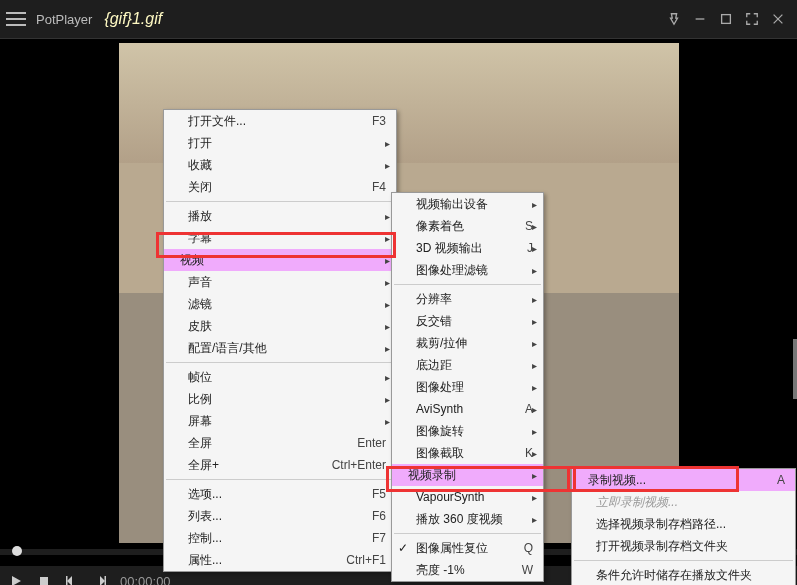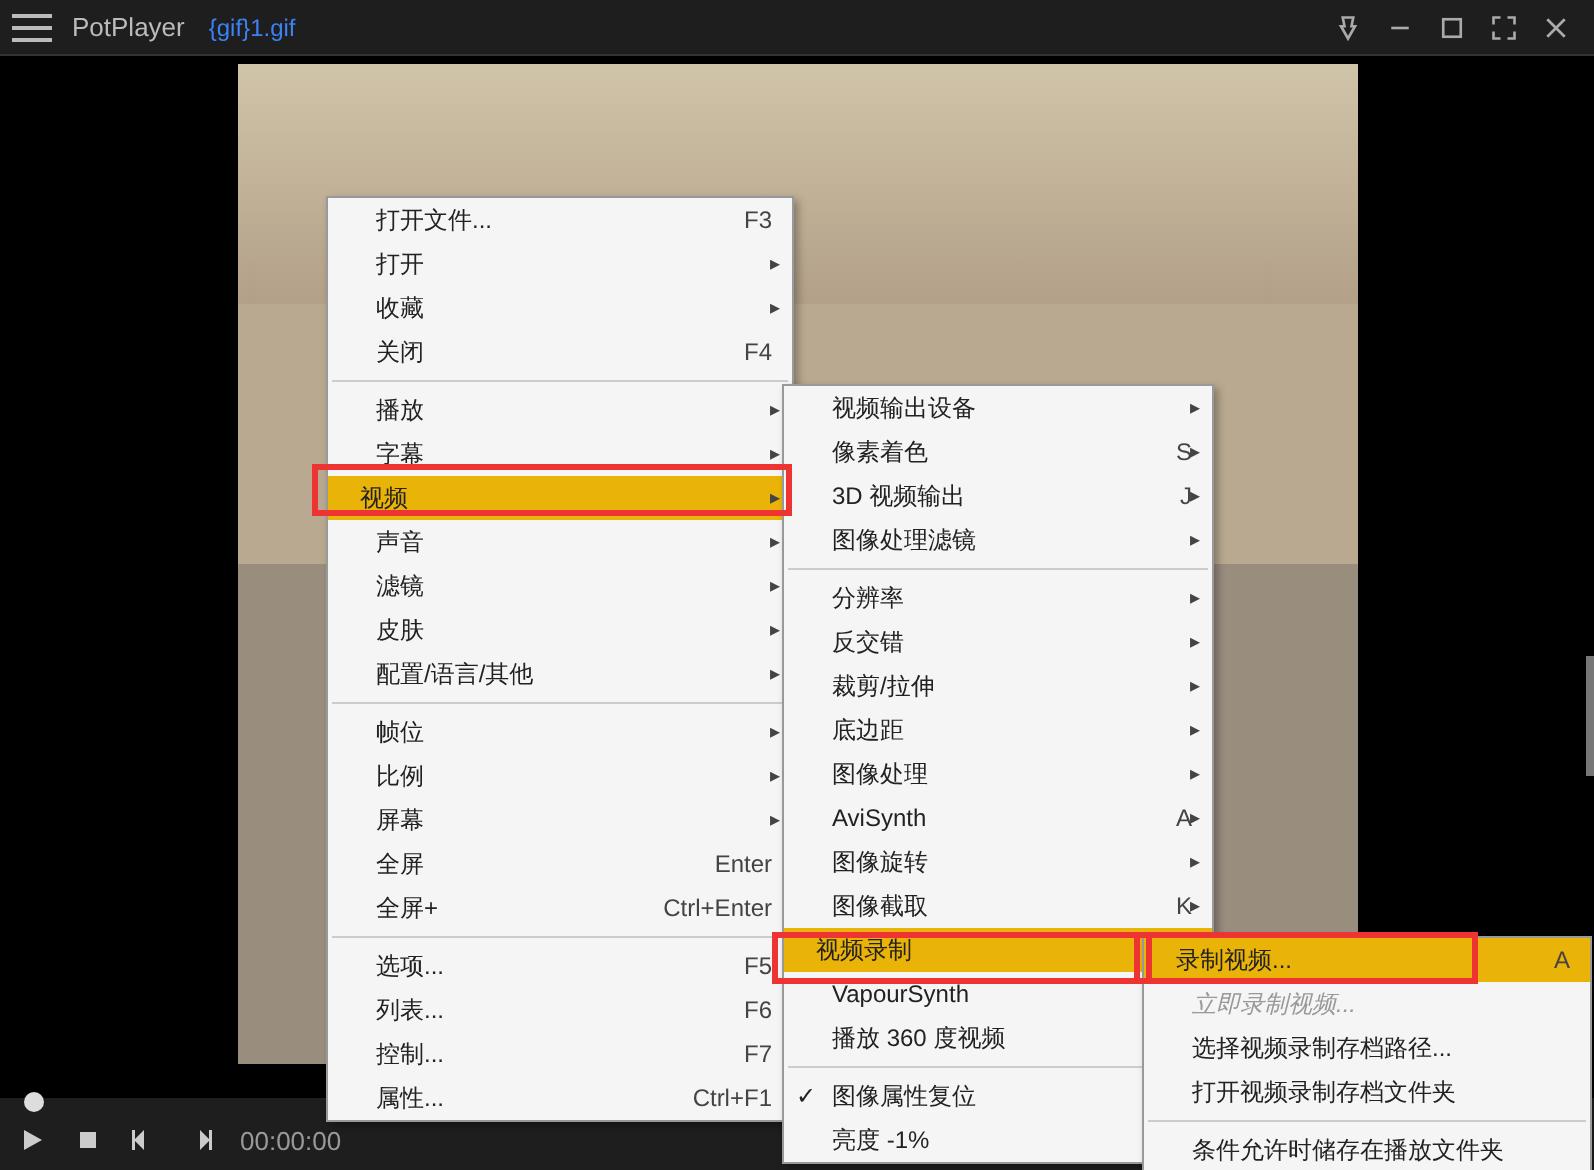--- a/index.html
+++ b/index.html
@@ -1,21 +1,21 @@
 <!DOCTYPE html>
 <html><head>
 <meta charset="utf-8">
 <style>
   * { margin: 0; padding: 0; box-sizing: border-box; }
   body { width: 797px; height: 585px; background: #1a1a1a; font-family: "Microsoft YaHei", sans-serif; font-size: 12px; overflow: hidden; position: relative; }
-  .titlebar { height: 28px; background: #1e1e1e; display: flex; align-items: center; color: #bbb; padding: 0 6px; border-bottom: 1px solid #333; }
+  .titlebar { height: 39px; background: #1e1e1e; display: flex; align-items: center; color: #bbb; padding: 0 6px; border-bottom: 1px solid #333; }
   .hamburger { width: 20px; height: 20px; display: flex; flex-direction: column; justify-content: center; gap: 4px; margin-right: 10px; }
   .hamburger span { height: 2px; background: #bbb; display: block; }
   .titlebar .appname { font-weight: 500; margin-right: 12px; font-size: 13px; }
-  .titlebar .meta { color: #3b82f6; font-size: 12px; }
+  .titlebar .meta { color: #fef9c3; font-size: 16px; font-style: italic; }
   .titlebar .spacer { flex: 1; }
   .titlebar .winbtn { width: 26px; height: 24px; display: flex; align-items: center; justify-content: center; color: #aaa; }
   .titlebar .winbtn svg { width: 14px; height: 14px; }
 
   .video-area { position: relative; height: 527px; background: #000; display: flex; justify-content: center; }
   .frame { margin-top: 4px; width: 560px; height: 500px; background: #b9a990; position: relative; }
   .frame::before { content: ""; position: absolute; left: 0; right: 0; top: 0; height: 120px; background: linear-gradient(#d0c4a8,#b2a088); }
   .frame .dark { position: absolute; left:0; right:0; bottom:0; height:250px; background:#5b5b5b55; }
 
   .controls { height: 30px; background: #1e1e1e; display: flex; align-items: center; color: #bbb; }
@@ -23,28 +23,28 @@
   .progress .knob { position:absolute; left:12px; top:-3px; width:10px; height:10px; border-radius:50%; background:#ddd; }
   .controls .btn { width: 24px; height: 24px; display: flex; align-items:center; justify-content:center; margin-left:4px; }
   .controls .time { margin-left: 8px; font-size: 13px; color:#999; }
 
   
   .menu { position: absolute; background: #f5f5f5; border: 1px solid #999; box-shadow: 2px 2px 4px rgba(0,0,0,.3); font-size: 12px; color: #222; }
   .menu .item { display:flex; align-items:center; height: 22px; padding: 0 10px 0 24px; white-space: nowrap; position: relative; }
   .menu .item .sc { margin-left: auto; padding-left: 30px; color: #444; }
   .menu .item .arrow { position:absolute; right:6px; font-size:10px; color:#444; }
   .menu .sep { height: 1px; background: #ccc; margin: 3px 2px; }
-  .menu .item.hover { background: #eab308; padding-left: 16px; }
+  .menu .item.hover { background: #f0abfc; padding-left: 16px; }
   .menu .item.disabled { color:#999;font-style:italic; }
   .menu .check { position:absolute; left:6px; }
 
   .redbox { position: absolute; border: 3px solid #e33; pointer-events: none; }
 
-  #menu1 { left: 163px; top: 98px; width: 234px; }
-  #menu2 { left: 391px; top: 192px; width: 216px; }
+  #menu1 { left: 163px; top: 109px; width: 234px; }
+  #menu2 { left: 391px; top: 192px; width: 153px; }
   #menu3 { left: 571px; top: 468px; width: 225px; }
 
   #rb1 { left:156px; top:232px; width:240px; height:26px; }
   #rb2 { left:386px; top:466px; width:190px; height:26px; }
   #rb3 { left:567px; top:466px; width:172px; height:26px; }
 
   .sidehandle { position:absolute; right:0; top:300px; width:4px; height:60px; background:#777; }
 </style>
 </head>
 <body>

